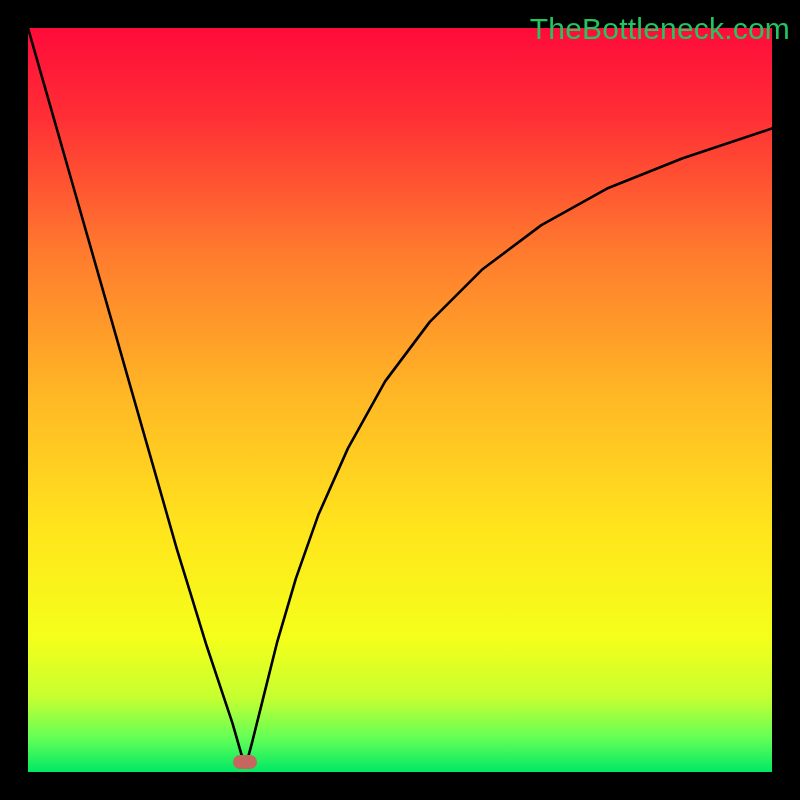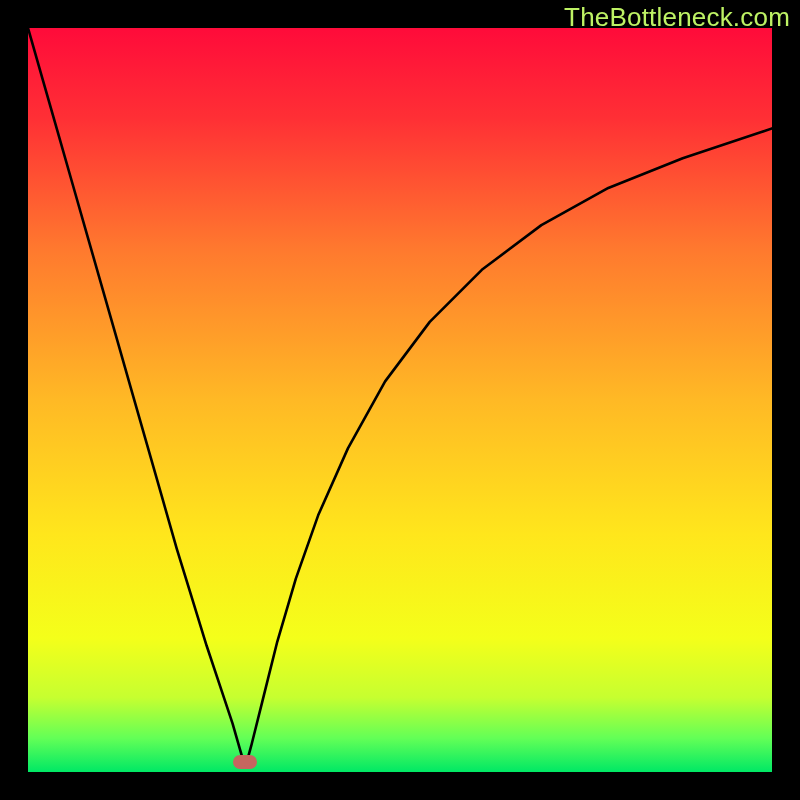--- a/index.html
+++ b/index.html
@@ -22,24 +22,24 @@
   .plot {
     position: absolute;
     top: 28px;
     left: 28px;
     width: 744px;
     height: 744px;
     overflow: hidden;
   }
   .watermark {
     position: absolute;
-    top: 2px;
+    top: 12px;
     right: 10px;
-    color: #bef264;
-    font-size: 26px;
+    color: #22c55e;
+    font-size: 30px;
     font-weight: 500;
     letter-spacing: 0.2px;
     user-select: none;
   }
   .marker {
     position: absolute;
     width: 24px;
     height: 14px;
     border-radius: 7px;
     transform: translate(-50%, -50%);

